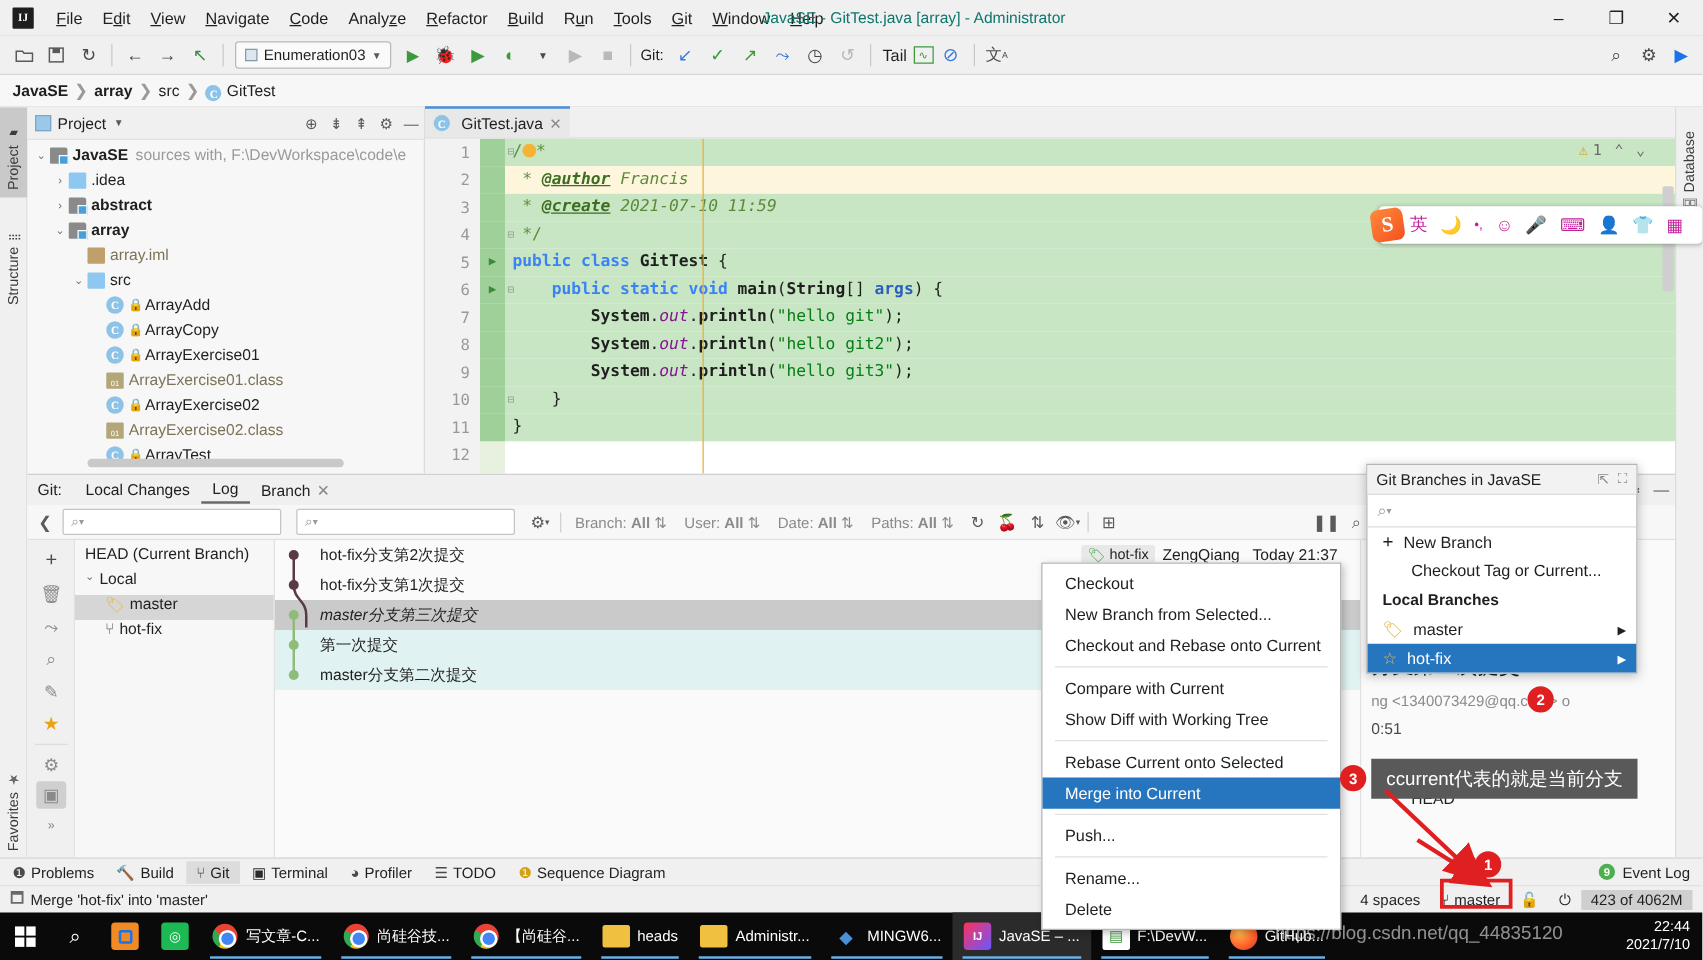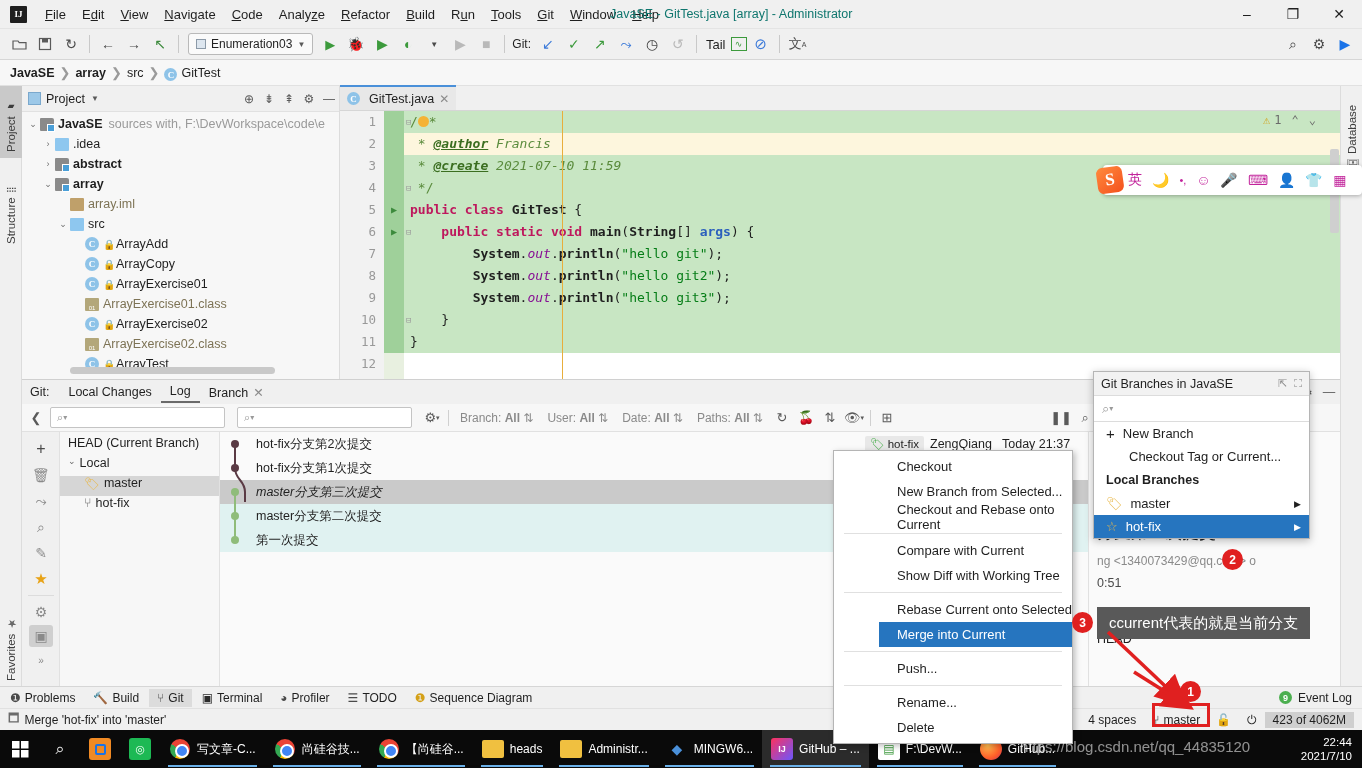--- a/index.html
+++ b/index.html
@@ -145,21 +145,21 @@
   .gut{position:absolute;left:0;top:0;width:44px;height:100%;background:#f2f2f2;}
   .gut2{position:absolute;left:44px;top:0;width:20px;height:100%;background:#e8f0e0;}
   .codearea{position:absolute;left:0;top:0;right:0;bottom:0;}
   .ln{position:relative;height:22px;line-height:22px;}
   .ln .num{position:absolute;left:0;width:36px;text-align:right;color:#999;font-size:12.5px;}
   .ln .rgut{position:absolute;left:46px;width:16px;text-align:center;font-size:10px;color:#3c8a3c;}
   .ln .txt{position:absolute;left:70px;white-space:pre;}
   .hl-green{position:absolute;left:64px;right:0;height:22px;background:#c8e6c3;}
   .hl-cream{position:absolute;left:64px;right:0;height:22px;background:#fdf6dd;}
   .hl-gutg{position:absolute;left:44px;width:20px;height:22px;background:#9fd09a;}
-  .k{color:#be185d;font-weight:bold;}
+  .k{color:#3b82f6;font-weight:bold;}
   .jd{color:#5a8b3c;}
   .jdtag{color:#3b6e20;font-weight:bold;font-style:italic;text-decoration:underline;}
   .jdtxt{color:#5a8b3c;font-style:italic;}
   .str{color:#067d17;}
   .fld{color:#871094;font-style:italic;}
   .cls2{color:#1f1f1f;font-weight:bold;}
   .prm{color:#2b5fbd;font-weight:bold;}
   .bulb{display:inline-block;width:11px;height:11px;border-radius:50%;background:#f5b335;position:relative;top:1px;}
   .warnbar{
     position:absolute;right:24px;top:2px;display:flex;align-items:center;gap:4px;
@@ -226,21 +226,21 @@
   .cauth{width:72px;color:#1f1f1f;font-size:12.5px;}
   .cdate{width:86px;color:#1f1f1f;font-size:12.5px;}
   .detailpane{width:252px;background:#fafafa;border-left:1px solid #e1e1e1;position:relative;font-size:12.5px;}
 
   
   .ctxmenu{
     position:absolute;left:833px;top:450px;width:240px;
     background:#fff;border:1px solid #b5b5b5;box-shadow:2px 2px 6px rgba(0,0,0,.25);
     z-index:60;padding:3px 0;font-size:13px;
   }
-  .ctxmenu .it{height:25px;display:flex;align-items:center;padding-left:18px;color:#1f1f1f;margin-left:45px;}
+  .ctxmenu .it{height:25px;display:flex;align-items:center;padding-left:18px;color:#1f1f1f;}
   .ctxmenu .it.sel{background:#2675bf;color:#fff;}
   .ctxmenu .sp{height:1px;background:#e0e0e0;margin:4px 10px;}
 
   
   .brpopup{
     position:absolute;left:1093px;top:371px;width:217px;
     background:#fff;border:1px solid #b5b5b5;box-shadow:0 2px 8px rgba(0,0,0,.25);
     z-index:55;font-size:13px;
   }
   .brpopup .hdr{
@@ -732,29 +732,29 @@
               <span style="color:#f0c040;">🏷</span>
               <span>master</span>
             </span>
             <span class="cauth">Ze</span>
             <span class="cdate"></span>
           </div>
           <div class="crow hl">
             <span class="cgraph">
               <span class="dot" style="left:11px;background:#8fbc7a;"></span>
             </span>
-            <span class="cmsg">master分支第二次提交</span>
+            <span class="cmsg">第一次提交</span>
             <span class="cauth">Ze</span>
             <span class="cdate"></span>
           </div>
           <div class="crow hl">
             <span class="cgraph">
               <span class="dot" style="left:11px;background:#8fbc7a;"></span>
             </span>
-            <span class="cmsg">第一次提交</span>
+            <span class="cmsg">master分支第二次提交</span>
             <span class="cauth">Ze</span>
             <span class="cdate"></span>
           </div>
           <svg style="position:absolute;left:0;top:0;width:40px;height:130px;pointer-events:none;">
             <line x1="15" y1="12" x2="15" y2="36" stroke="#5a3a44" stroke-width="2"></line>
             <path d="M15 36 C15 48, 25 48, 25 60 L25 70" stroke="#5a3a44" stroke-width="2" fill="none"></path>
             <line x1="15" y1="60" x2="15" y2="108" stroke="#8fbc7a" stroke-width="2"></line>
           </svg>
         </div>
       <div class="detailpane">
@@ -766,21 +766,21 @@
           <span style="color:#9a9a9a;">F</span>
         </div>
         <div style="padding-left:28px;color:#9a9a9a;height:22px;line-height:22px;">le</div>
         <div style="padding-left:28px;color:#2b6cb0;height:22px;line-height:22px;">est</div>
         <div style="height:16px;"></div>
         <div style="padding-left:8px;font-size:17px;height:34px;line-height:34px;">分支第三次提交</div>
         <div style="padding-left:8px;color:#8a8a8a;height:22px;line-height:22px;font-size:12px;">ng &lt;1340073429@qq.com&gt; o</div>
         <div style="padding-left:8px;color:#4a4a4a;height:22px;line-height:22px;">0:51</div>
         <div style="height:12px;"></div>
         <div style="padding-left:8px;height:22px;line-height:22px;">ster</div>
-        <div style="padding-left:8px;height:22px;line-height:22px;">HEAD</div>
+        <div style="padding-left:8px;height:22px;line-height:22px;margin-left:32px;">HEAD</div>
       </div>
     </div>
   </div>
 
   <div class="ctxmenu" id="ctxmenu">
       <div class="it">Checkout</div>
       <div class="it">New Branch from Selected...</div>
       <div class="it">Checkout and Rebase onto Current</div>
       <div class="sp"></div>
       <div class="it">Compare with Current</div>
@@ -955,21 +955,21 @@
         <div class="tbitem">
           <span class="tbicon" style="background:#f0c040;width:15px;height:18px;border-radius:2px;"></span>
           <span>Administr...</span>
         </div>
         <div class="tbitem">
           <span class="tbicon" style="color:#4a90d9;font-size:14px;">◆</span>
           <span>MINGW6...</span>
         </div>
         <div class="tbitem active">
           <span class="tbicon" style="background:linear-gradient(135deg,#fe315d,#6b57ff);color:#fff;font-size:9px;font-weight:bold;">IJ</span>
-          <span>GitHub – ...</span>
+          <span>JavaSE – ...</span>
         </div>
         <div class="tbitem">
           <span class="tbicon" style="background:#fff;color:#3c9a3c;font-size:12px;border-radius:2px;">▤</span>
           <span>F:\DevW...</span>
         </div>
         <div class="tbitem">
           <span class="tbicon" style="background:radial-gradient(circle at 35% 35%,#ffbd4f,#ff5f28 60%,#c7305f);border-radius:50%;"></span>
           <span>GitHub...</span>
         </div>
       </div>

